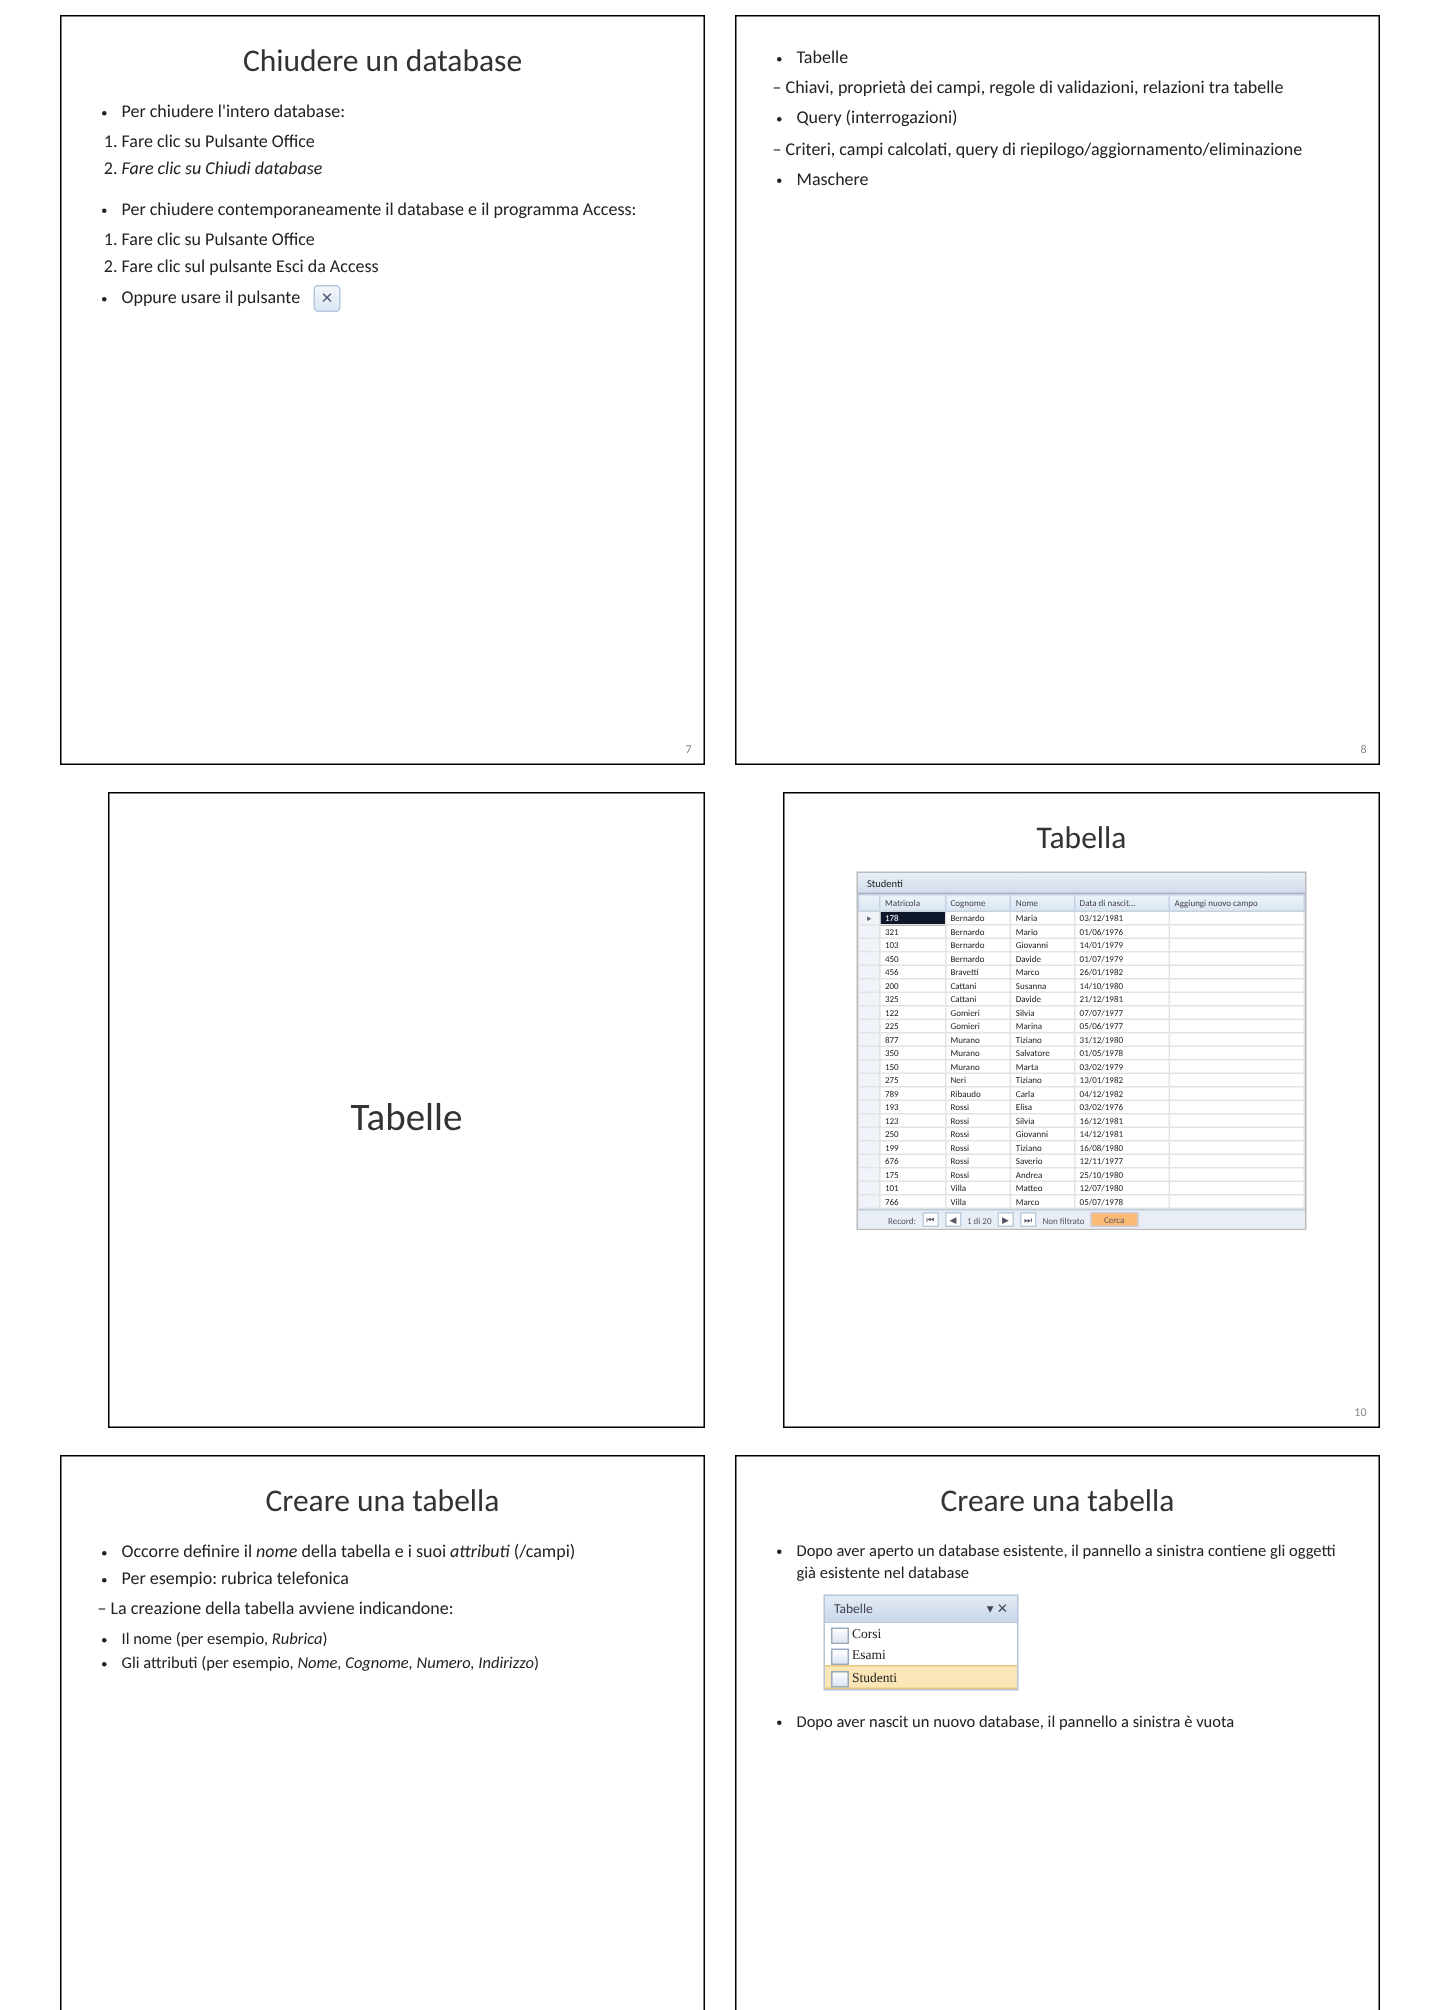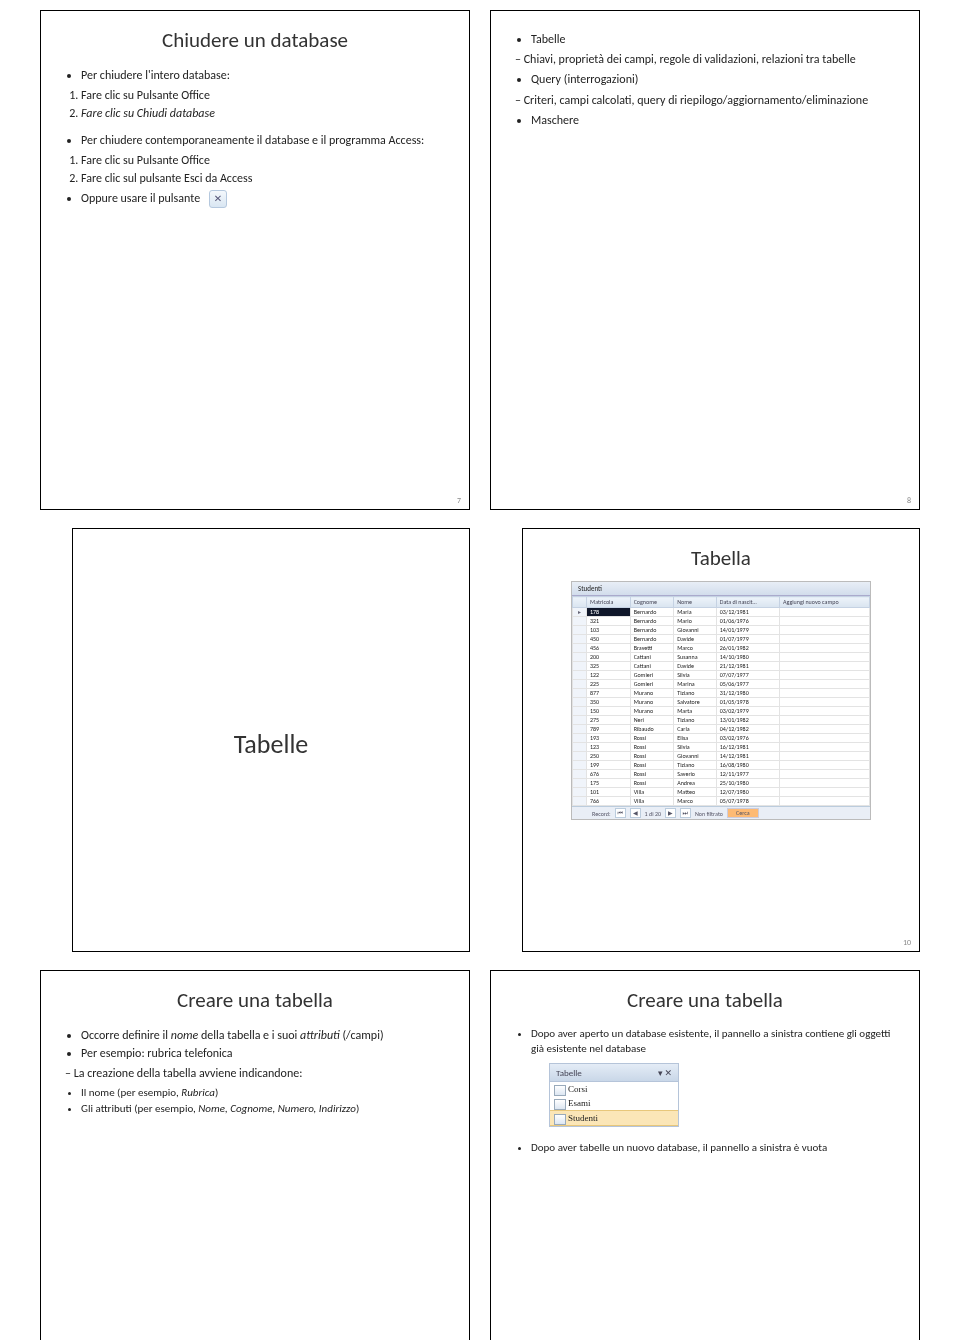--- a/index.html
+++ b/index.html
@@ -444,21 +444,21 @@
           <span>Tabelle</span>
           <span>▾ ✕</span>
         </div>
         <div id="np-items">
             <div class="np-item">Corsi</div>
             <div class="np-item">Esami</div>
             <div class="np-item sel">Studenti</div>
           </div>
       </div>
       <ul style="margin-top:14px;">
-          <li>Dopo aver tabelle un nuovo database, il pannello a sinistra è vuota</li>
+          <li>Dopo aver nascit un nuovo database, il pannello a sinistra è vuota</li>
         </ul>
     </div>
     <div class="pagenum">12</div>
   </div>
 
 </div>
 
 <div class="page-footer">2</div>
 
 </body></html>

